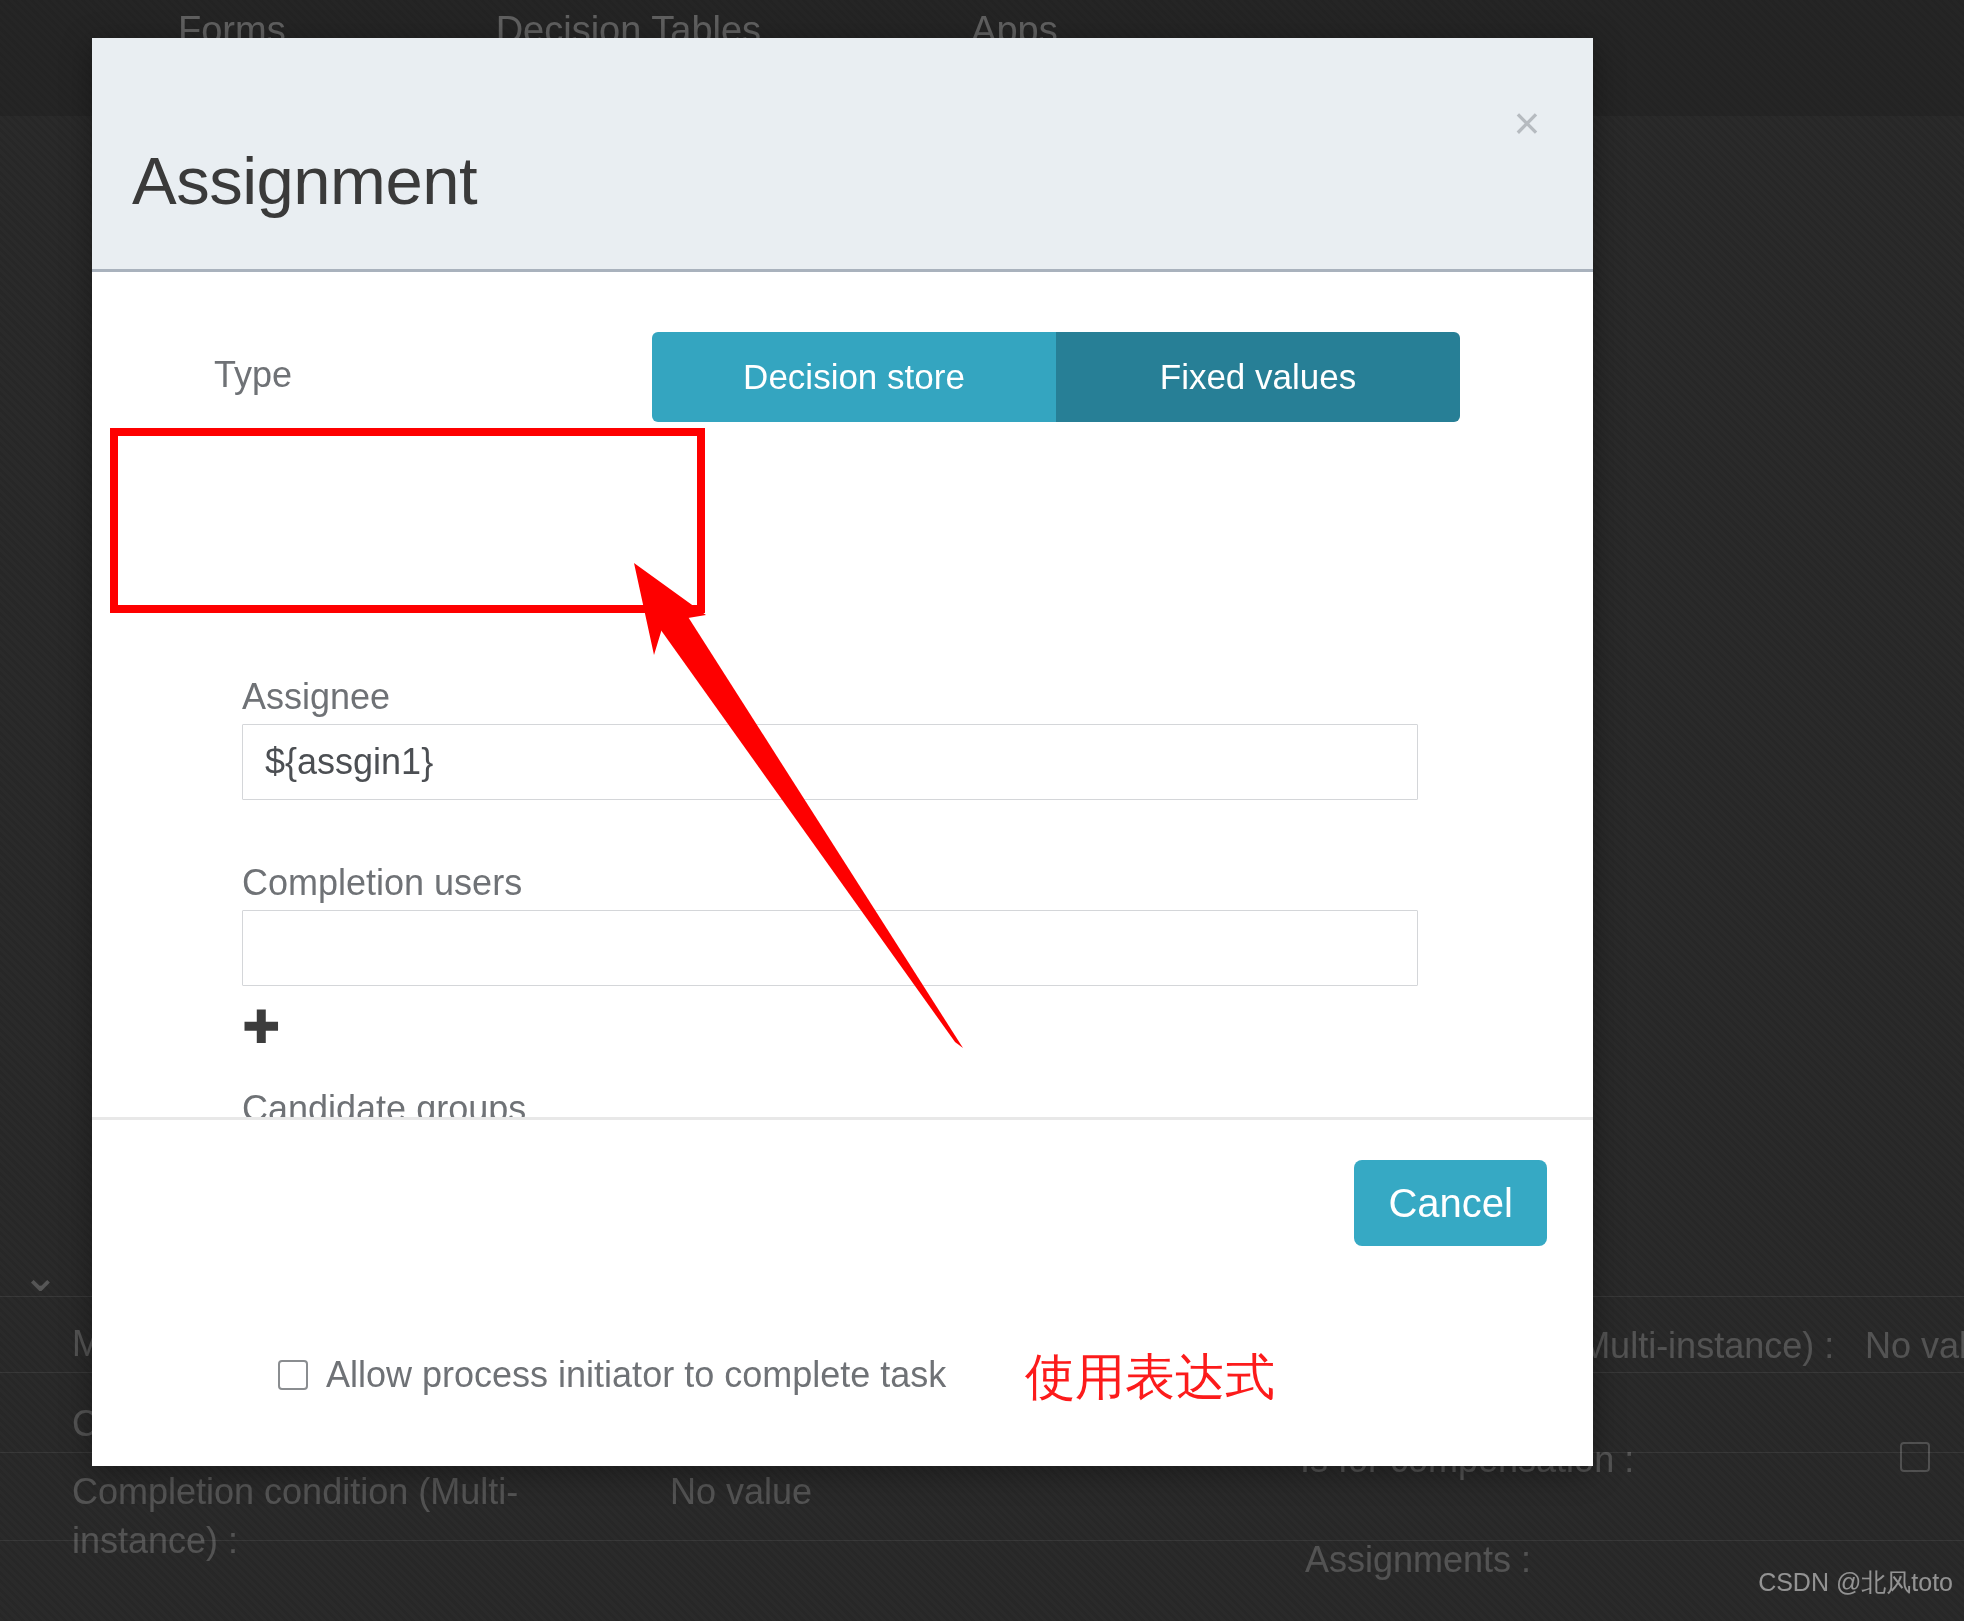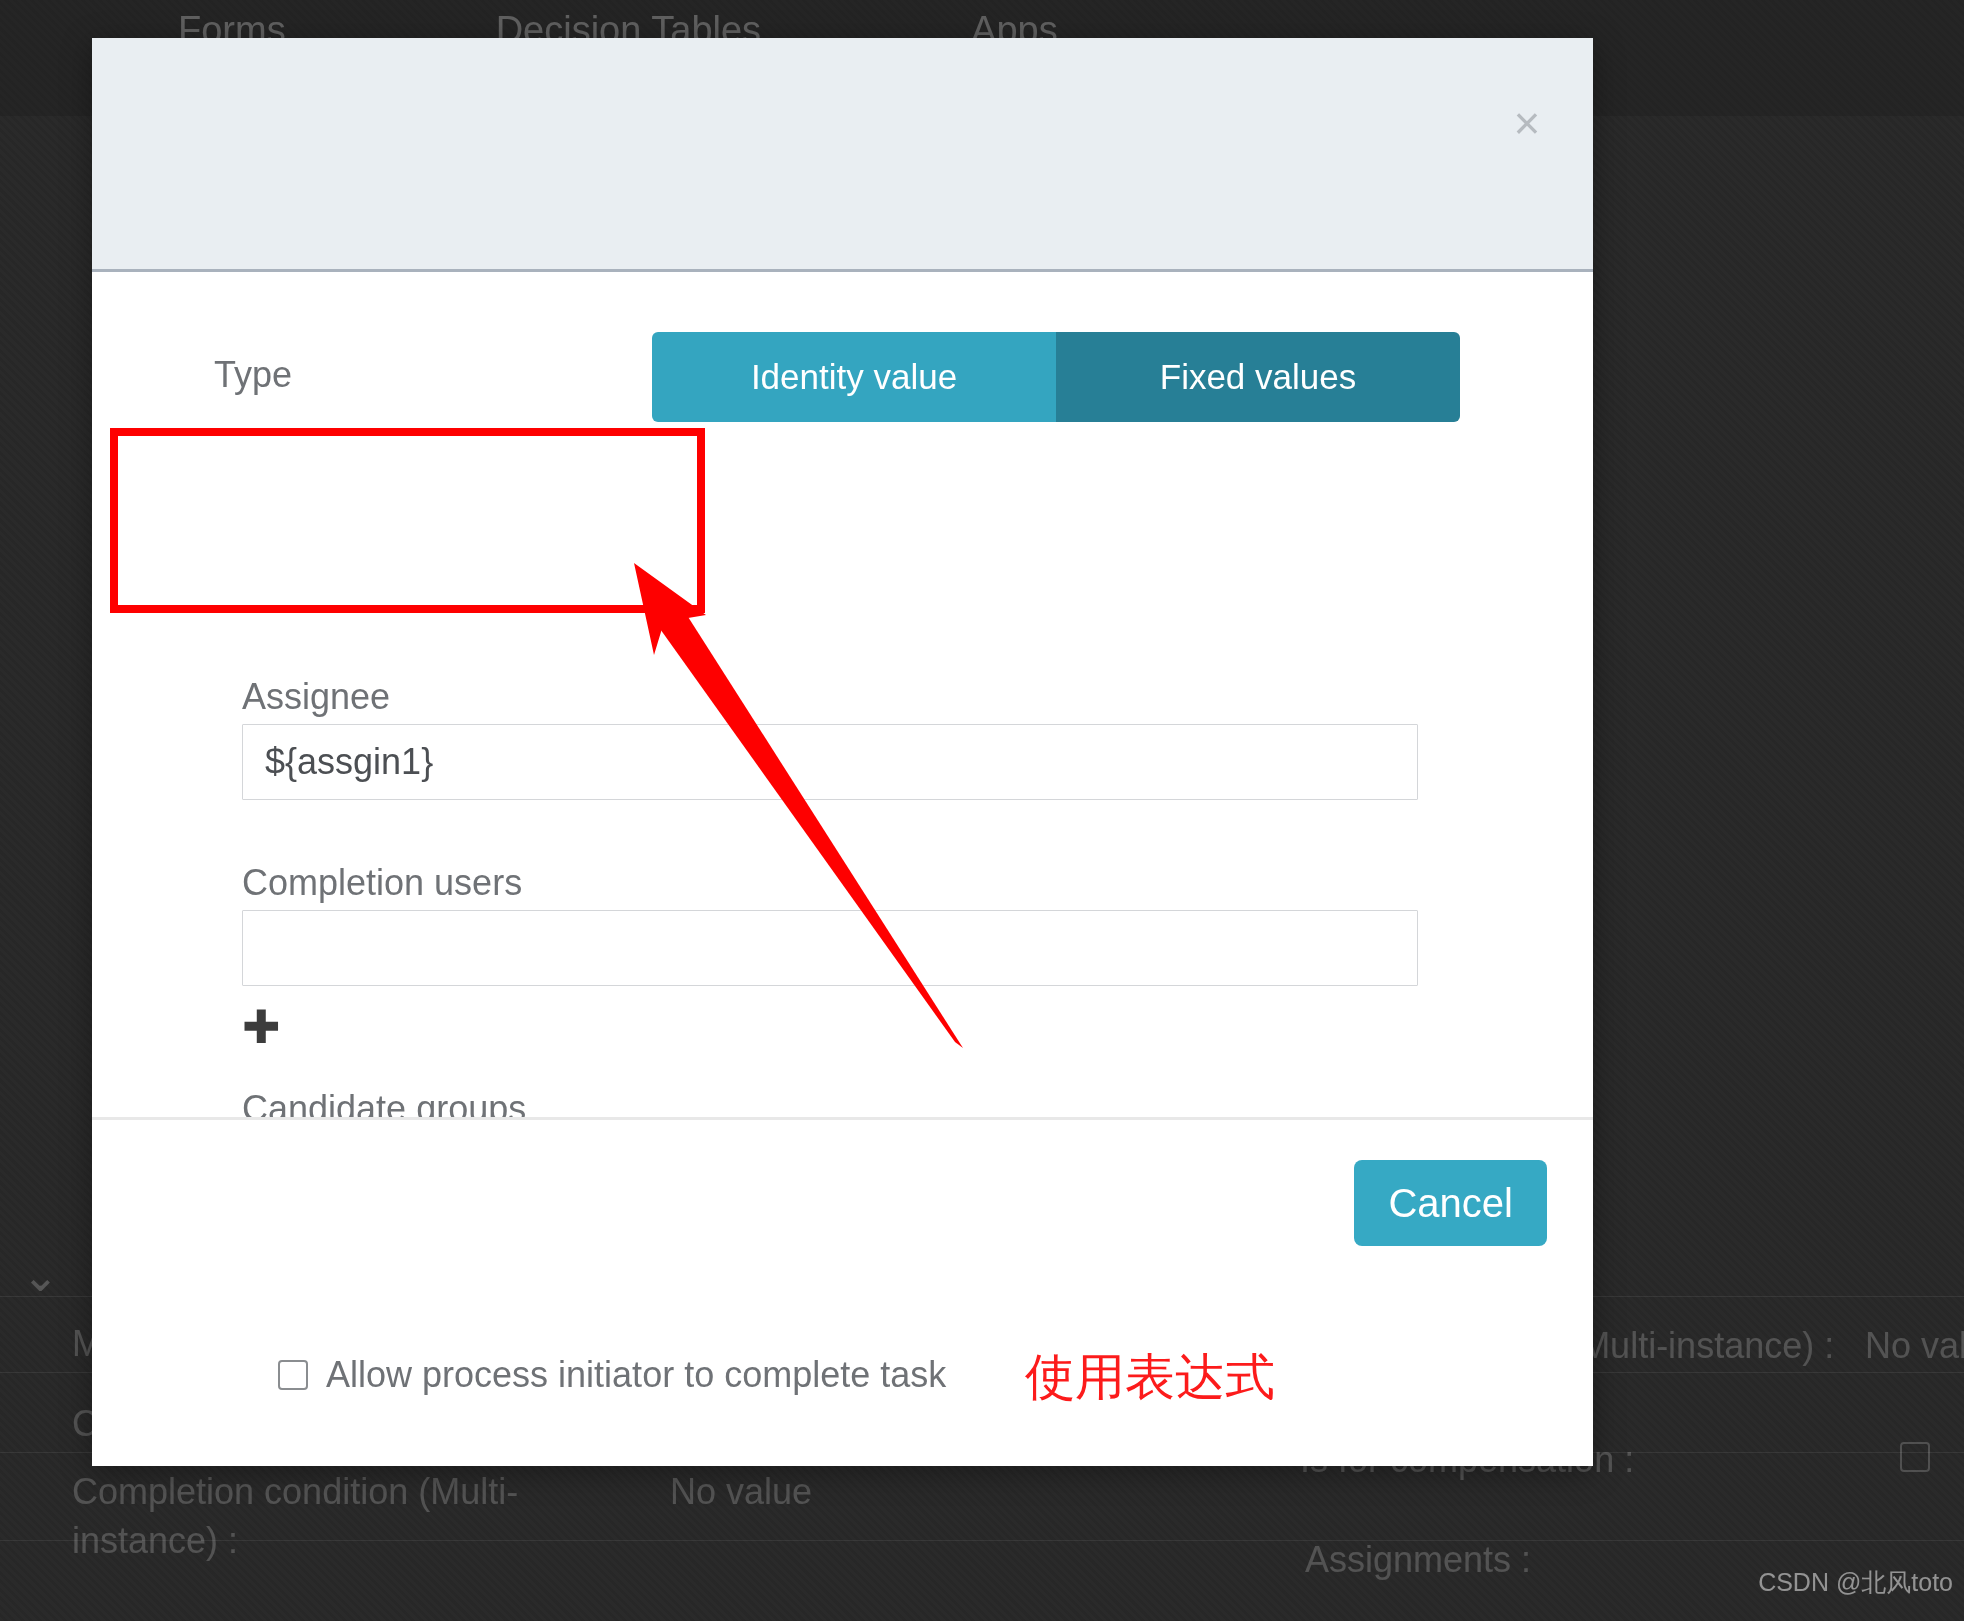--- a/index.html
+++ b/index.html
@@ -315,29 +315,30 @@
     <div class="bg-checkbox" style="left:1900px; top:1442px;"></div>
 
     <div class="bg-text" style="left:1305px; top:1536px;">Assignments :</div>
 
     <div class="watermark">CSDN @北风toto</div>
   </div>
 
   <div class="modal">
 
     <div class="modal-header">
+      <div class="modal-title">Assignment</div>
       <div class="close-btn">×</div>
     </div>
 
     <div class="modal-body">
 
       <div class="row-type">
         <div class="type-label label-muted">Type</div>
         <div class="btn-group">
-          <button class="seg-btn left">Identity value</button>
+          <button class="seg-btn left">Decision store</button>
           <button class="seg-btn right">Fixed values</button>
         </div>
       </div>
 
       <div class="field" id="field-assignee">
         <div class="fl label-muted">Assignee</div>
         <input class="fi" type="text" value="${assgin1}" style="">
       </div>
 
       <div class="field" id="field-users">

